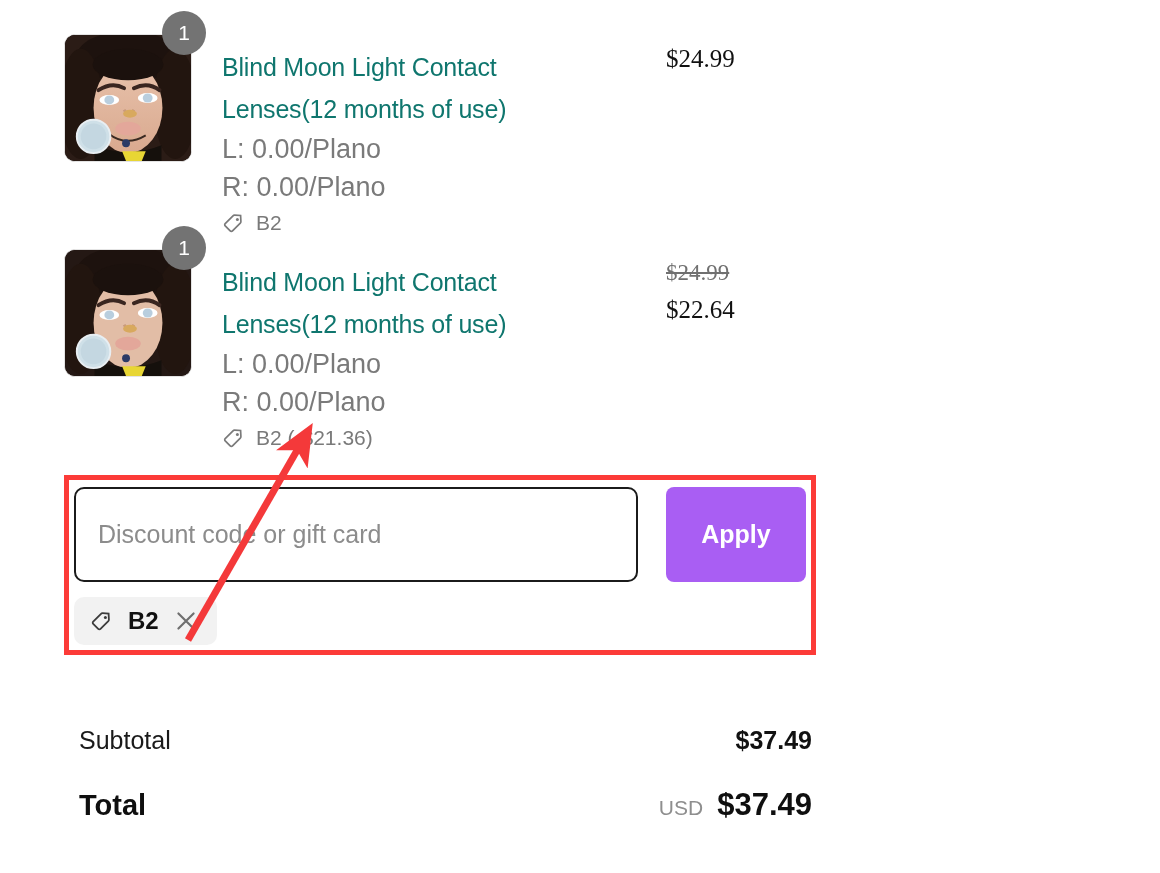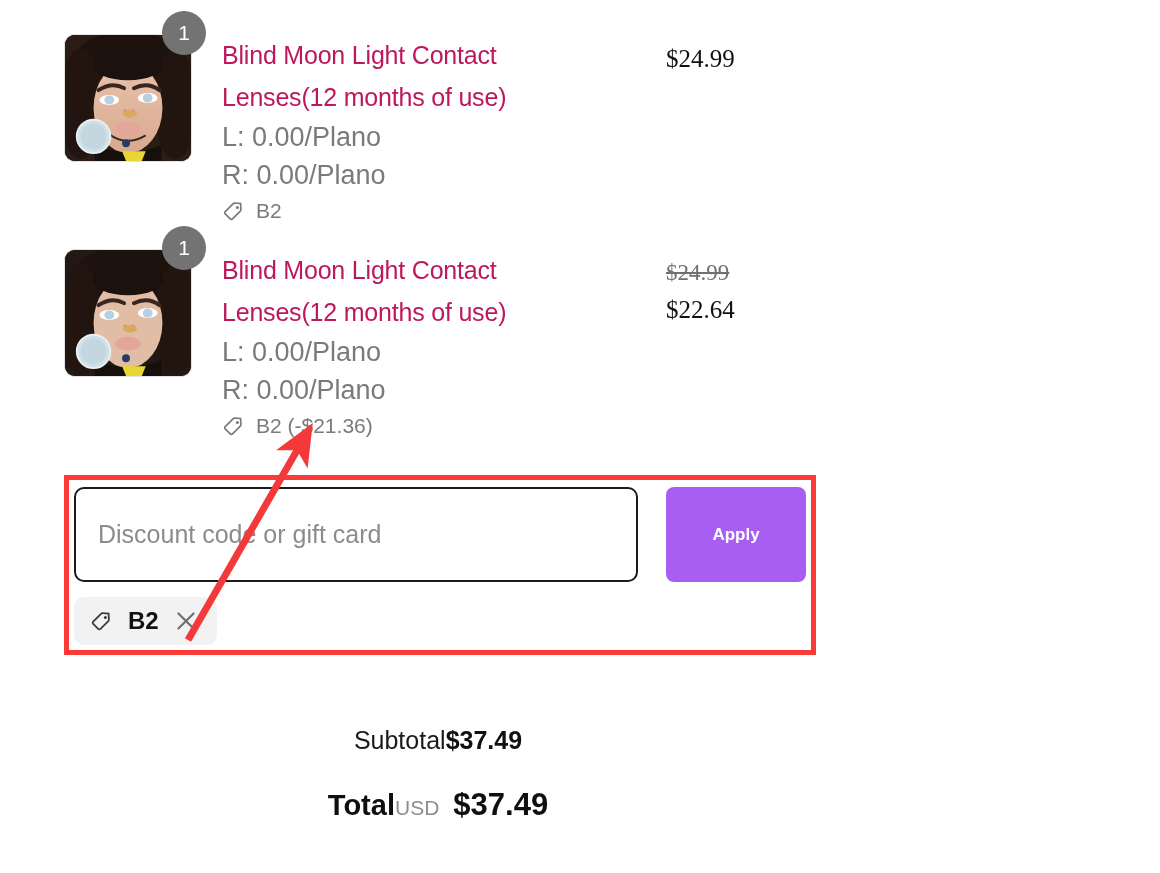--- a/index.html
+++ b/index.html
@@ -63,23 +63,24 @@
   }
   .item-info {
     flex: 1 1 auto;
     padding-left: 30px;
     padding-top: 12px;
     min-width: 0;
   }
   .item-title {
     font-size: 25px;
     line-height: 42px;
-    color: #be185d;
+    color: #0f766e;
     letter-spacing: -0.2px;
     max-width: 340px;
+    margin-top: 12px;
   }
   .item-variant {
     font-size: 27px;
     line-height: 38px;
     color: #7a7a7a;
   }
   .item-discount {
     display: flex;
     align-items: center;
     gap: 10px;
@@ -137,21 +138,21 @@
     outline: none;
   }
   .discount-input::placeholder { color: #8c8c8c; }
   .apply-btn {
     flex: 0 0 140px;
     height: 95px;
     border: none;
     border-radius: 8px;
     background: #a95ef3;
     color: #ffffff;
-    font-size: 17px;
+    font-size: 25px;
     font-weight: bold;
     font-family: "Liberation Sans", sans-serif;
     cursor: pointer;
   }
   .chip-row { padding: 15px 10px 0 10px; }
   .code-chip {
     display: inline-flex;
     align-items: center;
     gap: 14px;
     background: #f2f2f2;
@@ -192,22 +193,23 @@
   
   .summary {
     position: absolute;
     left: 64px;
     top: 712px;
     width: 748px;
   }
   .sum-row {
     display: flex;
     align-items: center;
-    justify-content: center;
+    justify-content: space-between;
     height: 56px;
+    margin-left: 15px;
   }
   .sum-label {
     font-size: 25px;
     color: #1a1a1a;
     display: flex;
     align-items: center;
     gap: 12px;
   }
   .sum-value {
     font-size: 25px;

